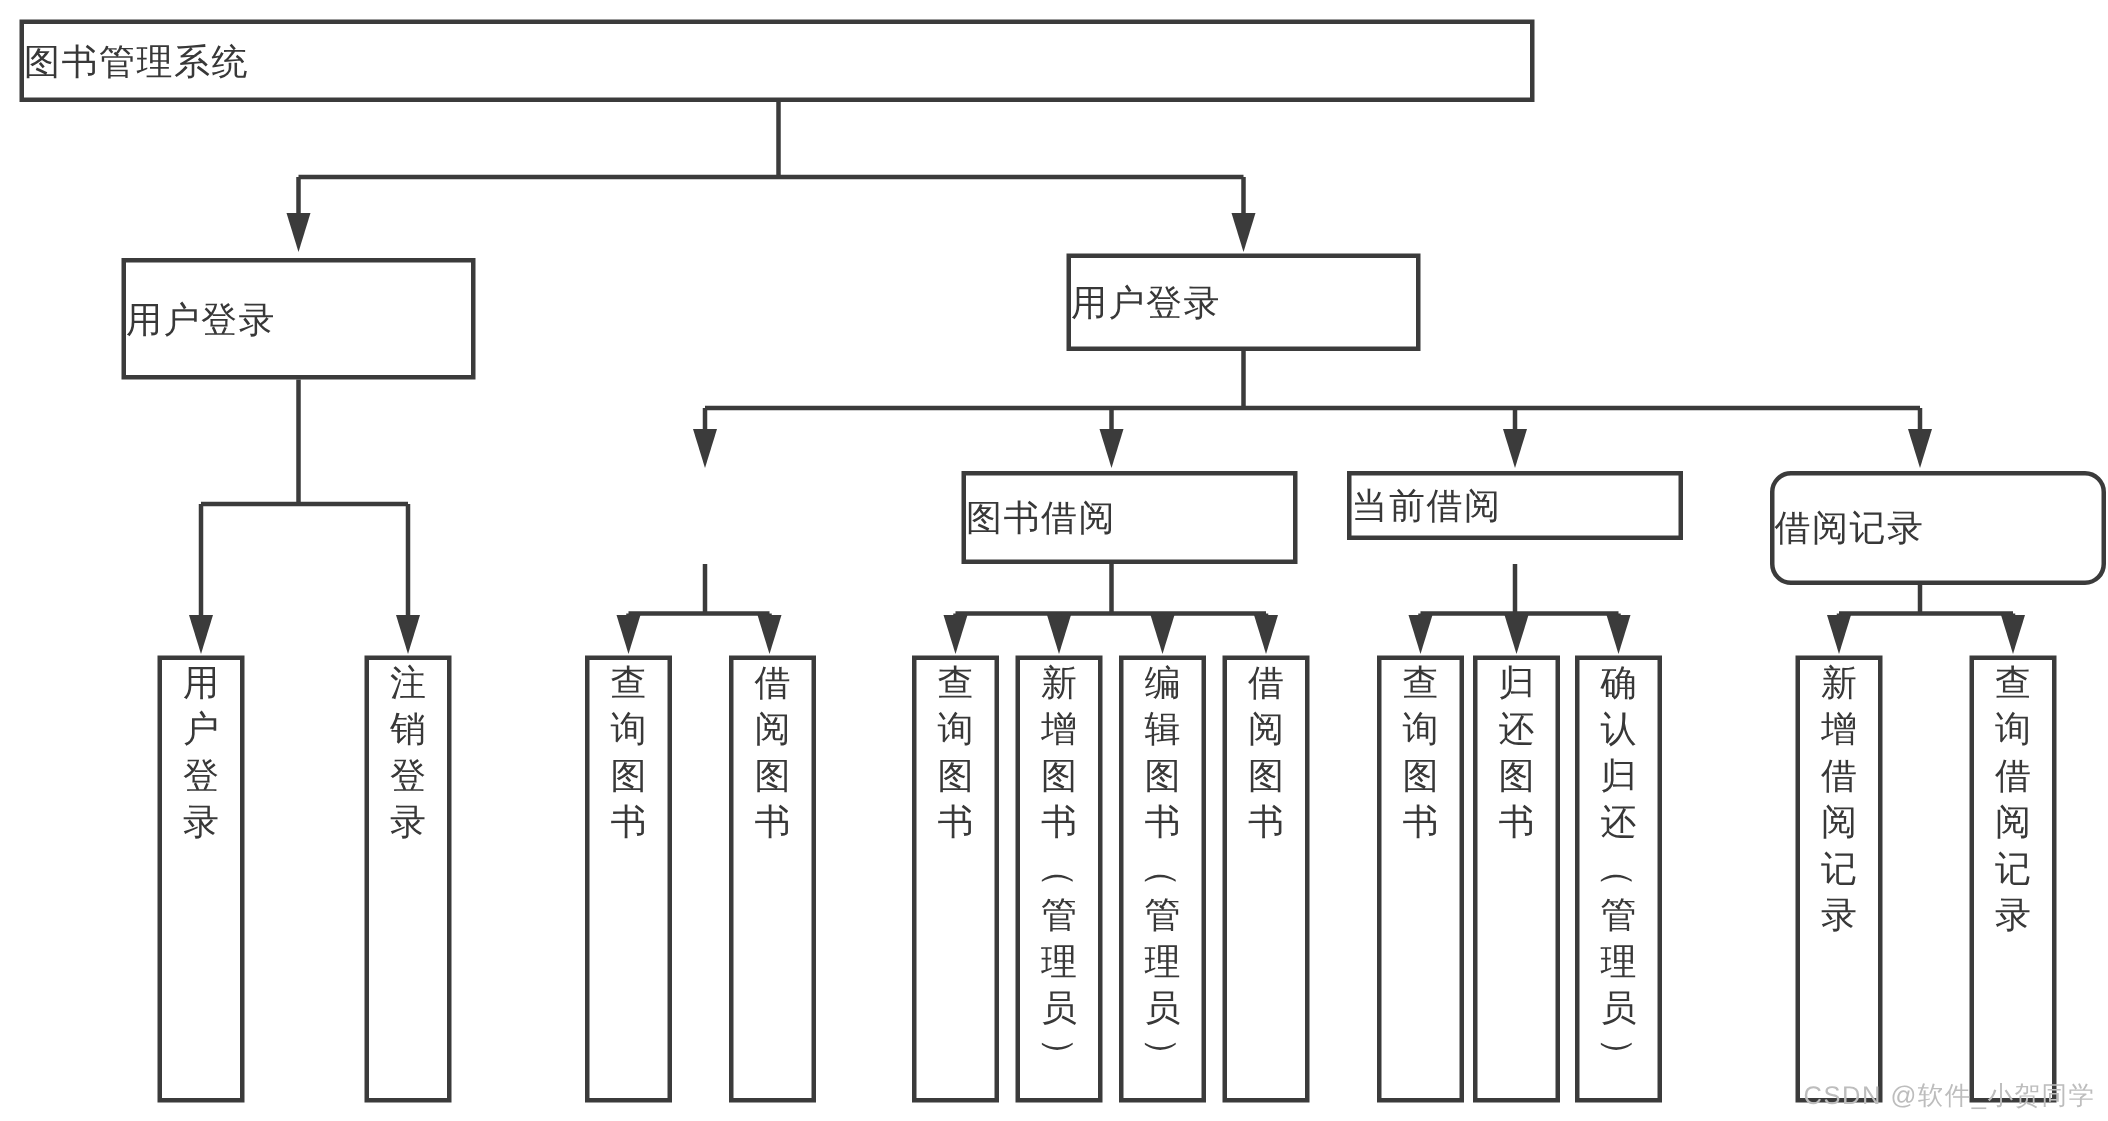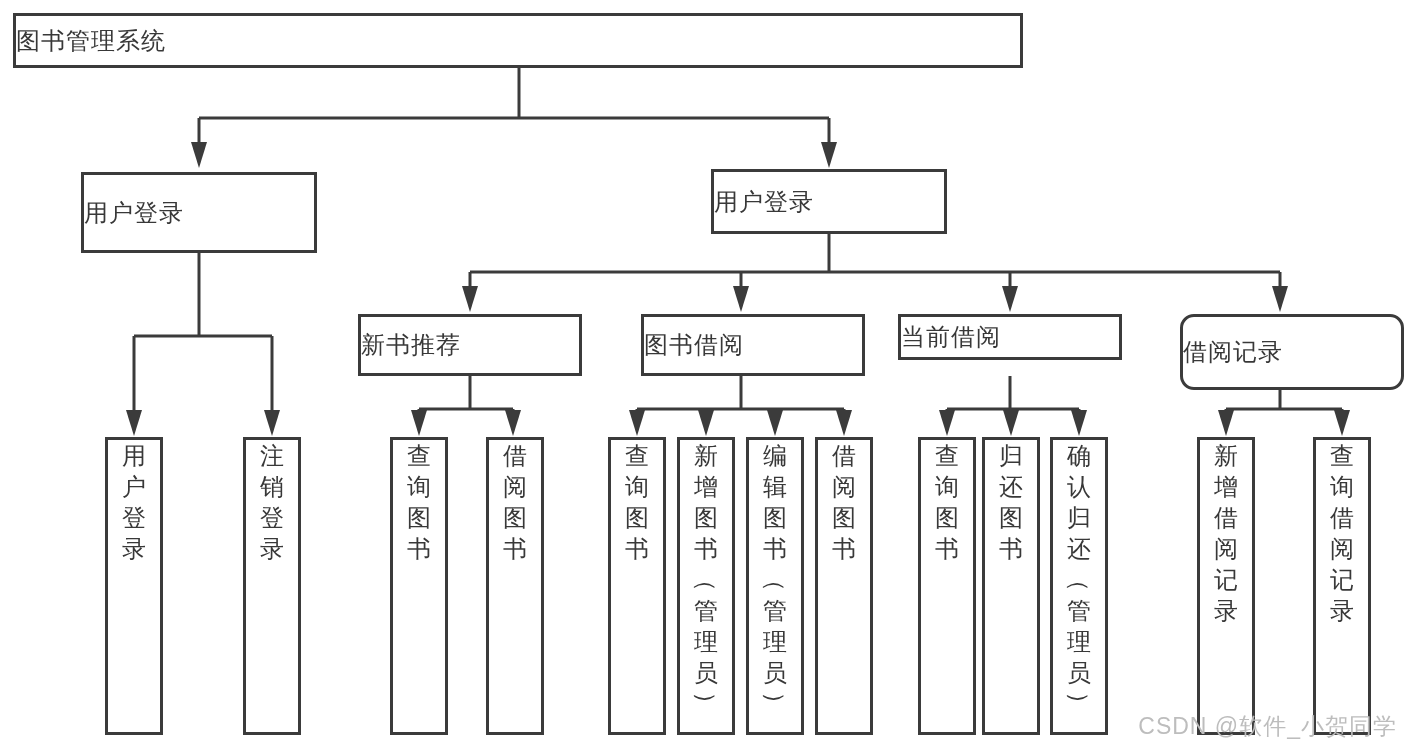--- a/index.html
+++ b/index.html
@@ -16,21 +16,21 @@
   .vbox{
     flex-direction:column;letter-spacing:0;
   }
   .vbox .char{
     display:block;height:31px;line-height:31px;width:100%;
     text-align:center;font-size:24px;color:#383838;
   }
   .vbox .char.paren{transform:rotate(90deg);}
   .watermark{
     position:absolute;right:8px;bottom:5px;z-index:5;
-    font-size:23px;color:#bdbdbd;letter-spacing:1px;white-space:nowrap;
+    font-size:17px;color:#bdbdbd;letter-spacing:1px;white-space:nowrap;
   }
 </style>
 </head>
 <body>
 
 <div class="stage">
 
   <svg class="wires" viewBox="0 0 1405 747" xmlns="http://www.w3.org/2000/svg" fill="none" stroke="#3b3b3b" stroke-width="3">
 
     <g>
@@ -111,23 +111,20 @@
     <span>图书管理系统</span>
   </div>
 
   <div class="node" style="left:81px;top:172px;width:236px;height:81px;">
     <span>用户登录</span>
   </div>
   <div class="node" style="left:711px;top:169px;width:236px;height:65px;">
     <span>用户登录</span>
   </div>
 
-  <div class="node" style="left:358px;top:314px;width:224px;height:62px;">
-    <span>新书推荐</span>
-  </div>
   <div class="node" style="left:629px;top:314px;width:224px;height:62px;margin-left:12px;">
     <span>图书借阅</span>
   </div>
   <div class="node" style="left:898px;top:314px;width:224px;height:46px;">
     <span>当前借阅</span>
   </div>
   <div class="node" style="left:1180px;top:314px;width:224px;height:76px;border-radius:14px;">
     <span>借阅记录</span>
   </div>
 

